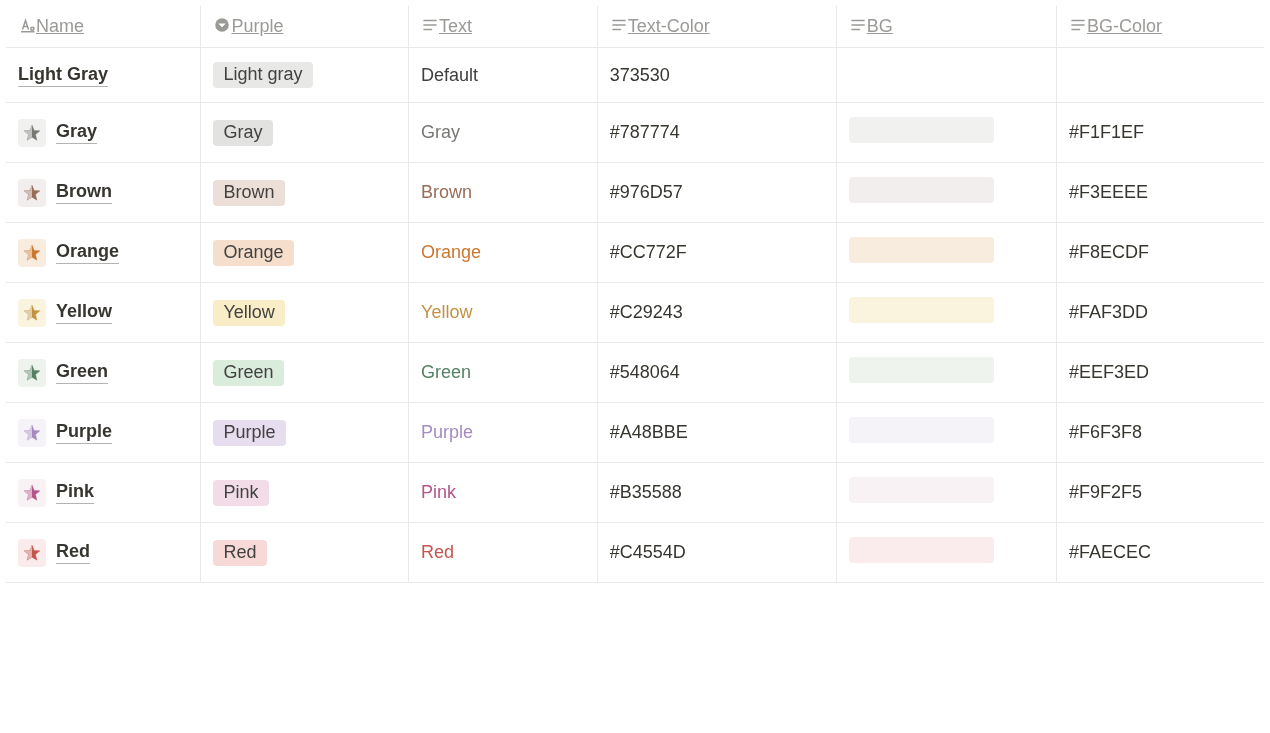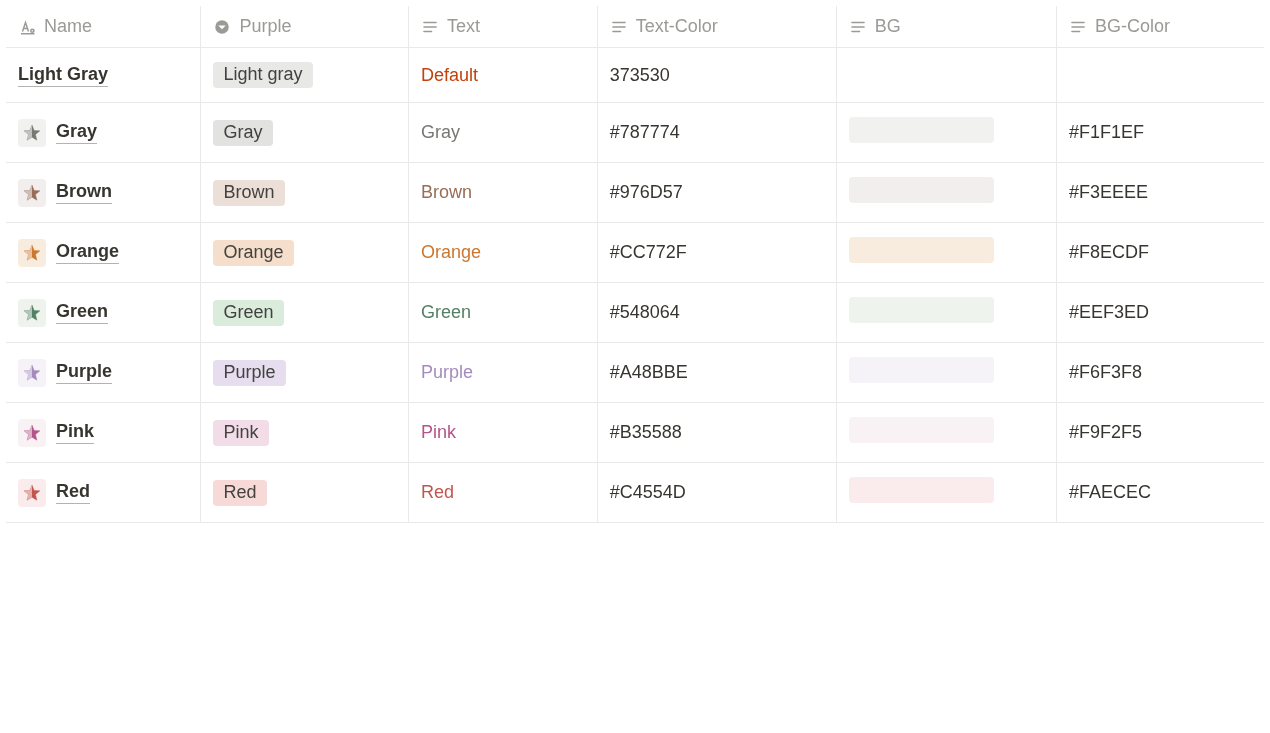--- a/index.html
+++ b/index.html
@@ -27,22 +27,22 @@
     tr th:last-child, tr td:last-child {
       border-right: none;
     }
     th {
       font-weight: 400;
       color: #9b9a97;
       padding: 10px 12px;
     }
     .hdr {
       display: flex;
-      align-items: center;
-      gap: 8px;
+      gap: 0;
+      text-decoration: underline;
     }
     .hdr-icon {
       display: inline-flex;
       color: #9b9a97;
     }
     .hdr-icon svg { display: block; }
 
     col.c-name  { width: 15.5%; }
     col.c-color { width: 16.5%; }
     col.c-text  { width: 15%; }
@@ -171,21 +171,21 @@
     </tr>
   </thead>
   <tbody id="rows">
       <tr>
         <td>
           <span class="name-cell">
             <span class="name-label">Light Gray</span>
           </span>
         </td>
         <td><span class="tag" style="background: rgb(232, 232, 230);">Light gray</span></td>
-        <td><span style="color: #c2410c;">Default</span></td>
+        <td><span style="color: #404040;">Default</span></td>
         <td><span>373530</span></td>
         <td></td>
         <td><span></span></td>
       </tr>
       <tr>
         <td>
           <span class="name-cell">
             <span class="star-wrap" style="background: rgb(241, 241, 239);">
               <svg width="20" height="20" viewBox="0 0 24 24">
                 <path d="M12 2.5 L14.6 8.9 L21.5 9.4 L16.2 13.9 L17.9 20.6 L12 17 L6.1 20.6 L7.8 13.9 L2.5 9.4 L9.4 8.9 Z" fill="#787774" stroke="#787774" stroke-width="0.5"></path>
@@ -233,20 +233,38 @@
         </td>
         <td><span class="tag" style="background: rgb(245, 223, 204);">Orange</span></td>
         <td><span style="color: rgb(204, 119, 47);">Orange</span></td>
         <td><span>#CC772F</span></td>
         <td><span class="swatch" style="background: rgb(248, 236, 223);"></span></td>
         <td><span>#F8ECDF</span></td>
       </tr>
       <tr>
         <td>
           <span class="name-cell">
+            <span class="star-wrap" style="background: rgb(250, 243, 221);">
+              <svg width="20" height="20" viewBox="0 0 24 24">
+                <path d="M12 2.5 L14.6 8.9 L21.5 9.4 L16.2 13.9 L17.9 20.6 L12 17 L6.1 20.6 L7.8 13.9 L2.5 9.4 L9.4 8.9 Z" fill="#C29243" stroke="#C29243" stroke-width="0.5"></path>
+                <path d="M12 2.5 L12 17 L6.1 20.6 L7.8 13.9 L2.5 9.4 L9.4 8.9 Z" fill="#fff" fill-opacity="0.55"></path>
+              </svg>
+            </span>
+            <span class="name-label">Yellow</span>
+          </span>
+        </td>
+        <td><span class="tag" style="background: rgb(249, 237, 200);">Yellow</span></td>
+        <td><span style="color: rgb(194, 146, 67);">Yellow</span></td>
+        <td><span>#C29243</span></td>
+        <td><span class="swatch" style="background: rgb(250, 243, 221);"></span></td>
+        <td><span>#FAF3DD</span></td>
+      </tr>
+      <tr>
+        <td>
+          <span class="name-cell">
             <span class="star-wrap" style="background: rgb(238, 243, 237);">
               <svg width="20" height="20" viewBox="0 0 24 24">
                 <path d="M12 2.5 L14.6 8.9 L21.5 9.4 L16.2 13.9 L17.9 20.6 L12 17 L6.1 20.6 L7.8 13.9 L2.5 9.4 L9.4 8.9 Z" fill="#548064" stroke="#548064" stroke-width="0.5"></path>
                 <path d="M12 2.5 L12 17 L6.1 20.6 L7.8 13.9 L2.5 9.4 L9.4 8.9 Z" fill="#fff" fill-opacity="0.55"></path>
               </svg>
             </span>
             <span class="name-label">Green</span>
           </span>
         </td>
         <td><span class="tag" style="background: rgb(218, 236, 219);">Green</span></td>

